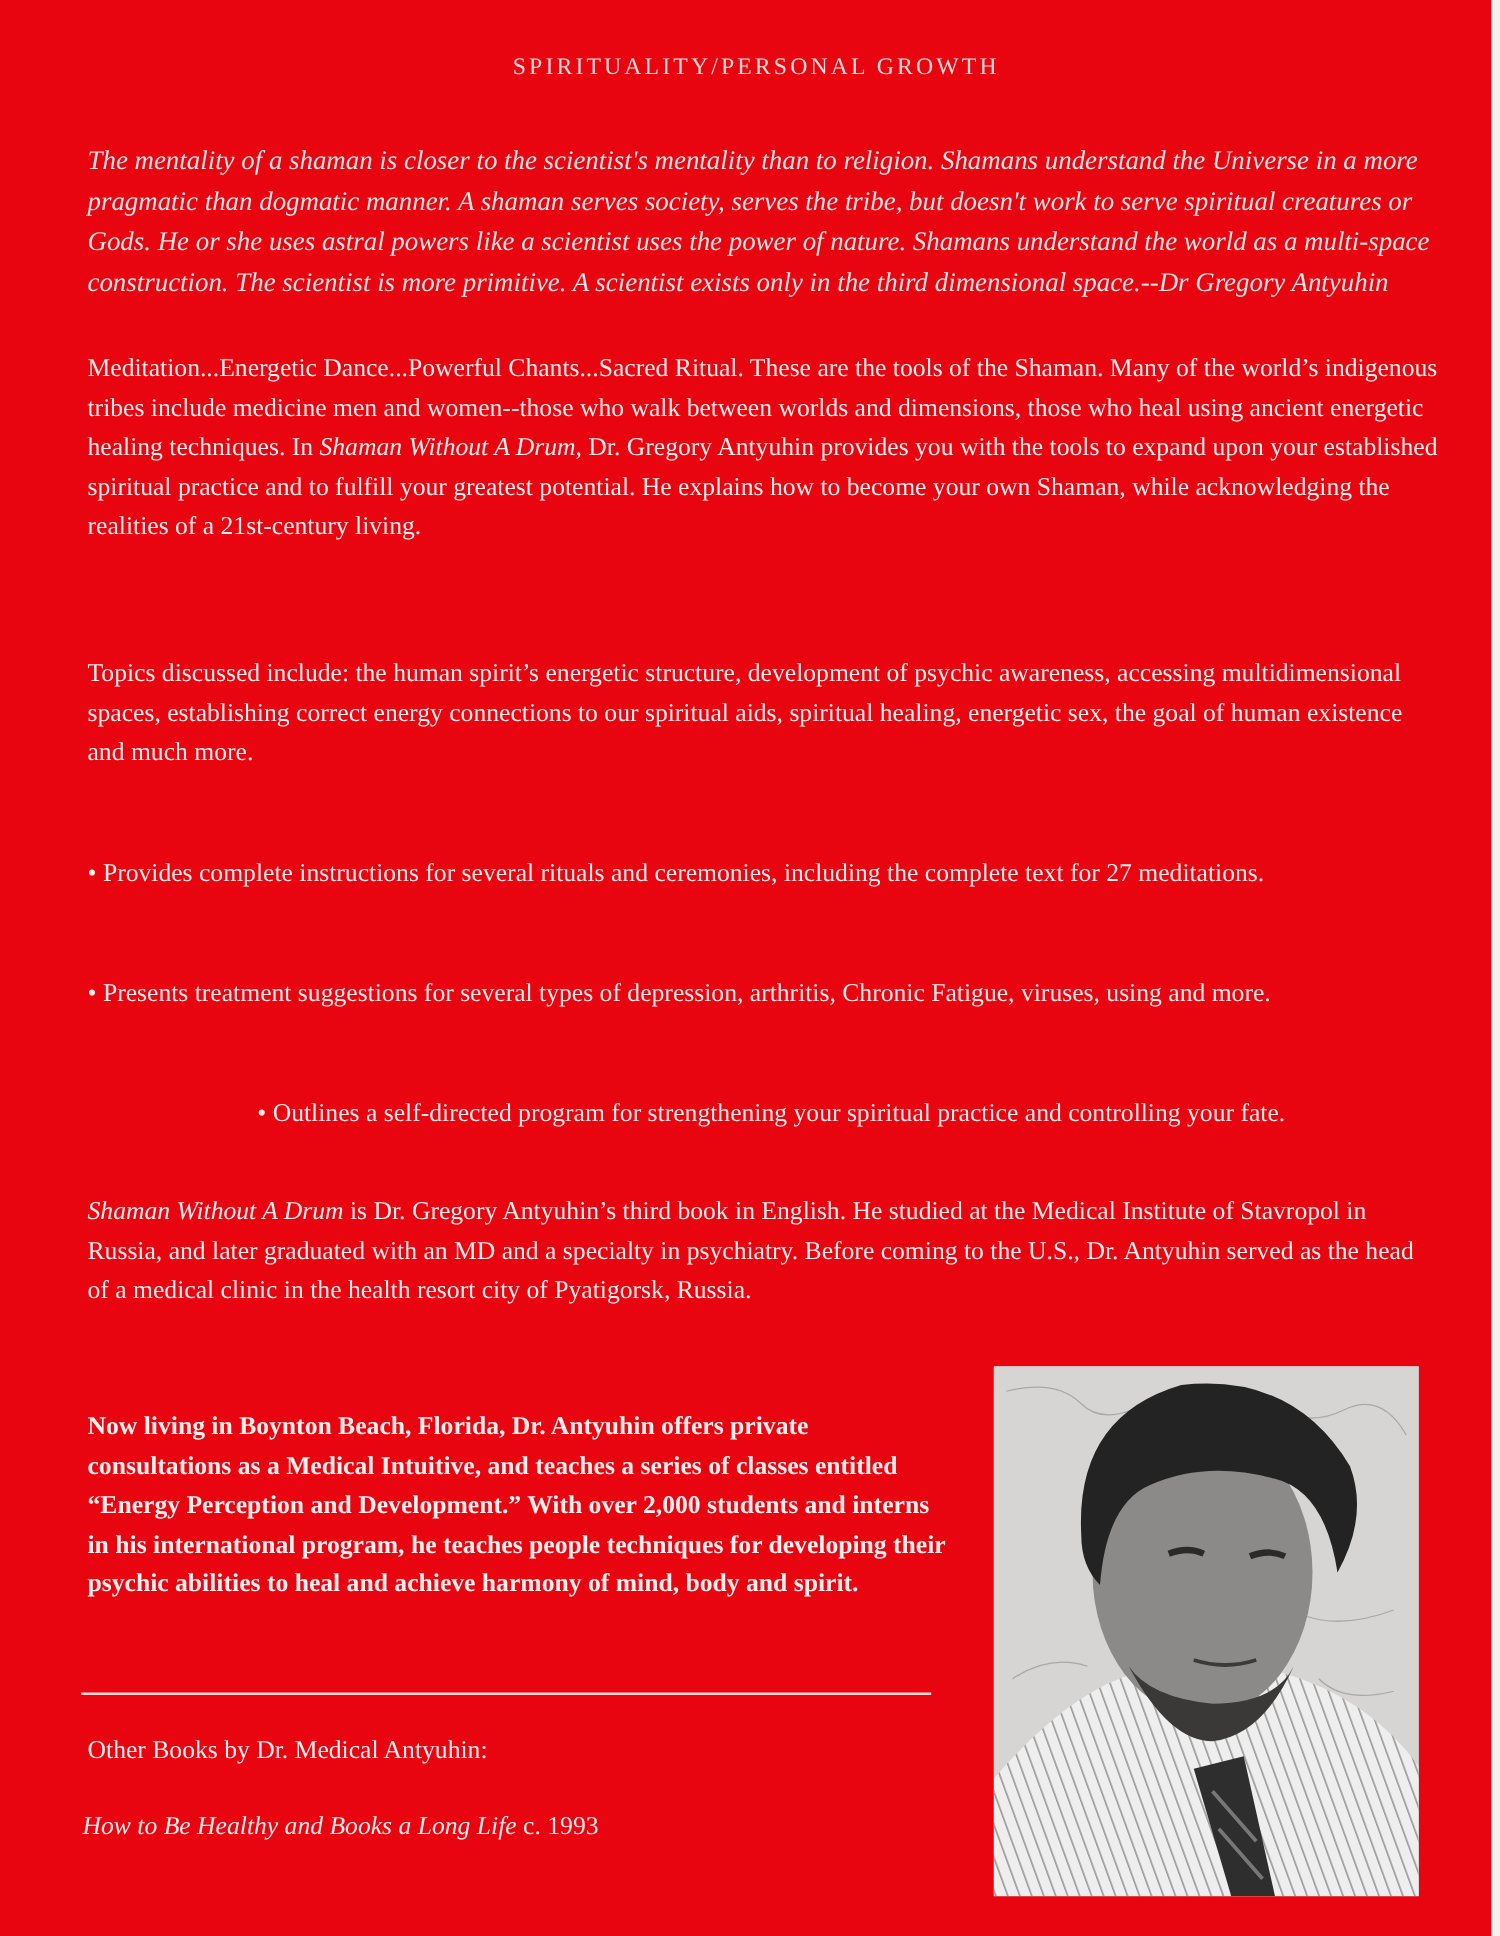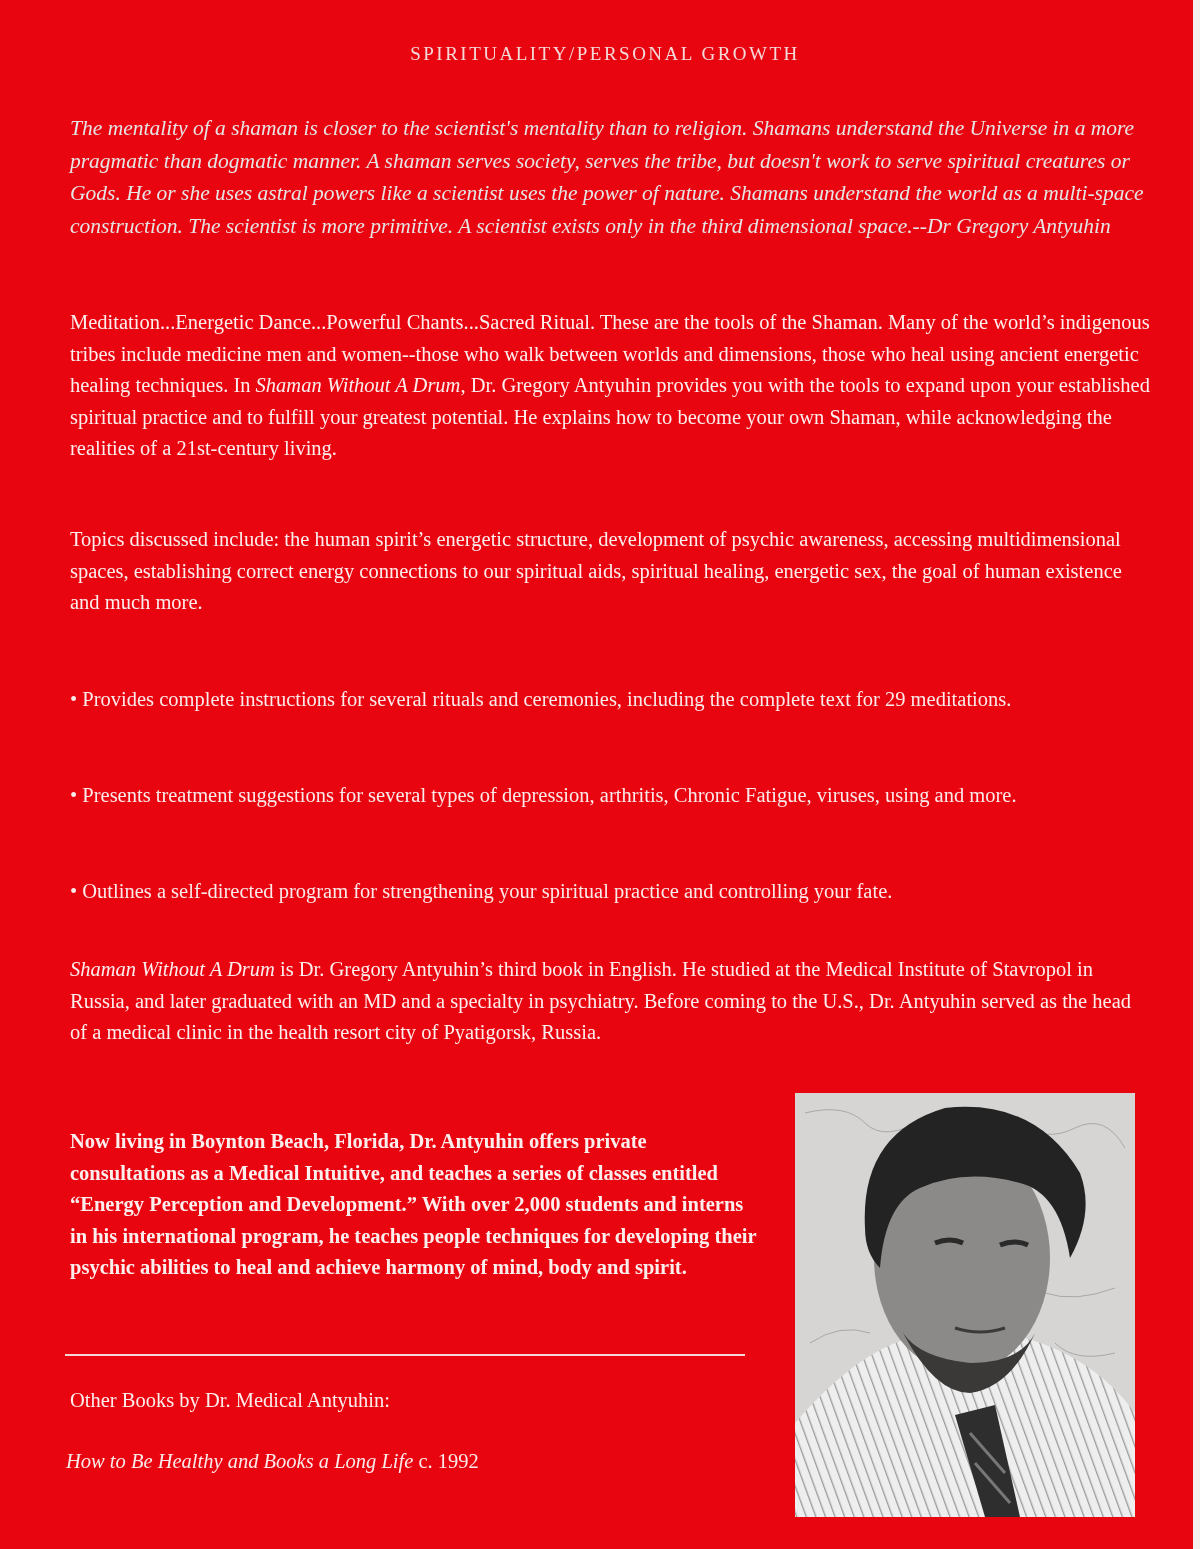--- a/index.html
+++ b/index.html
@@ -20,29 +20,29 @@
   }
   .quote {
     position: absolute; top: 112px; left: 70px; width: 1085px;
     font-style: italic; font-size: 21.5px; line-height: 32.5px;
     color: #e5e5e5;
   }
   .para {
     position: absolute; left: 70px; font-size: 20.5px; line-height: 31.5px;
     color: #fdeeee;
   }
-  .p1 { top: 307px; width: 1080px; }
+  .p1 { top: 280px; width: 1080px; }
   .p2 { top: 524px; width: 1080px; }
   .bullet {
     position: absolute; left: 70px; width: 1080px;
     font-size: 20.5px; line-height: 31.5px; padding-left: 14px; text-indent: -14px;
   }
   .b1 { top: 684px; }
   .b2 { top: 780px; }
-  .b3 { top: 876px; }
+  .b3 { top: 876px; text-align: center; }
   .bio1 { top: 954px; width: 1080px; }
   .bio2 { top: 1126px; width: 690px; font-weight: bold; }
   .rule {
     position: absolute; top: 1354px; left: 65px; width: 680px; height: 2px;
     background: #f7d6d6;
   }
   .other-title { top: 1385px; }
   .booklist { position: absolute; top: 1447px; left: 66px; font-size: 20.5px; line-height: 29px; }
   .booklist i { font-style: italic; }
   .photo {
@@ -57,34 +57,34 @@
 <div class="cover-edge"></div>
 
 <div class="category">SPIRITUALITY/PERSONAL GROWTH</div>
 
 <div class="quote">The mentality of a shaman is closer to the scientist's mentality than to religion.  Shamans understand the Universe in a more pragmatic than dogmatic manner.  A shaman serves society, serves the tribe, but doesn't work to serve spiritual creatures or Gods.  He or she uses astral powers like a scientist uses the power of nature. Shamans understand the world as a multi-space construction.  The scientist is more primitive.  A scientist exists only in the third dimensional space.--Dr Gregory Antyuhin</div>
 
 <div class="para p1"><span>Meditation...Energetic Dance...Powerful Chants...Sacred Ritual. These are the tools of the Shaman. Many of the world’s indigenous tribes include medicine men and women--those who walk between worlds and dimensions, those who heal using ancient energetic healing techniques. In </span><em>Shaman Without A Drum</em><span>, Dr. Gregory Antyuhin provides you with the tools to expand upon your established spiritual practice and to fulfill your greatest potential. He explains how to become your own Shaman, while acknowledging the realities of a 21st-century living.</span></div>
 
 <div class="para p2">Topics discussed include: the human spirit’s energetic structure, development of psychic awareness, accessing multidimensional spaces, establishing correct energy connections to our spiritual aids, spiritual healing, energetic sex, the goal of human existence and much more.</div>
 
-<div class="bullet b1">• Provides complete instructions for several rituals and ceremonies, including the complete text for 29 meditations.</div>
+<div class="bullet b1">• Provides complete instructions for several rituals and ceremonies, including the complete text for 27 meditations.</div>
 <div class="bullet b2">• Presents treatment suggestions for several types of depression, arthritis, Chronic Fatigue, viruses, using and more.</div>
 <div class="bullet b3">• Outlines a self-directed program for strengthening your spiritual practice and controlling your fate.</div>
 
 <div class="para bio1"><em>Shaman Without A Drum</em><span> is Dr. Gregory Antyuhin’s third book in English. He studied at the Medical Institute of Stavropol in Russia, and later graduated with an MD and a specialty in psychiatry. Before coming to the U.S., Dr. Antyuhin served as the head of a medical clinic in the health resort city of Pyatigorsk, Russia.</span></div>
 
 <div class="para bio2">Now living in Boynton Beach, Florida, Dr. Antyuhin offers private consultations as a Medical Intuitive, and teaches a series of classes entitled “Energy Perception and Development.” With over 2,000 students and interns in his international program, he teaches people techniques for developing their psychic abilities to heal and achieve harmony of mind, body and spirit.</div>
 
 <div class="rule"></div>
 
 <div class="para other-title">Other Books by Dr. Medical Antyuhin:</div>
 
 <div class="booklist">
-  <div><i>How to Be Healthy and Books a Long Life</i><span> c. 1992</span></div>
+  <div><i>How to Be Healthy and Books a Long Life</i><span> c. 1993</span></div>
 </div>
 
 <div class="photo" title="Author photo of Dr. Gregory Antyuhin">
   <svg width="340" height="424" viewBox="0 0 340 424">
     <defs>
       <pattern id="stripes" width="9" height="9" patternUnits="userSpaceOnUse" patternTransform="rotate(-20)">
         <rect width="9" height="9" fill="#eeeeee"></rect>
         <rect width="1.3" height="9" fill="#9a9a9a"></rect>
       </pattern>
     </defs>

